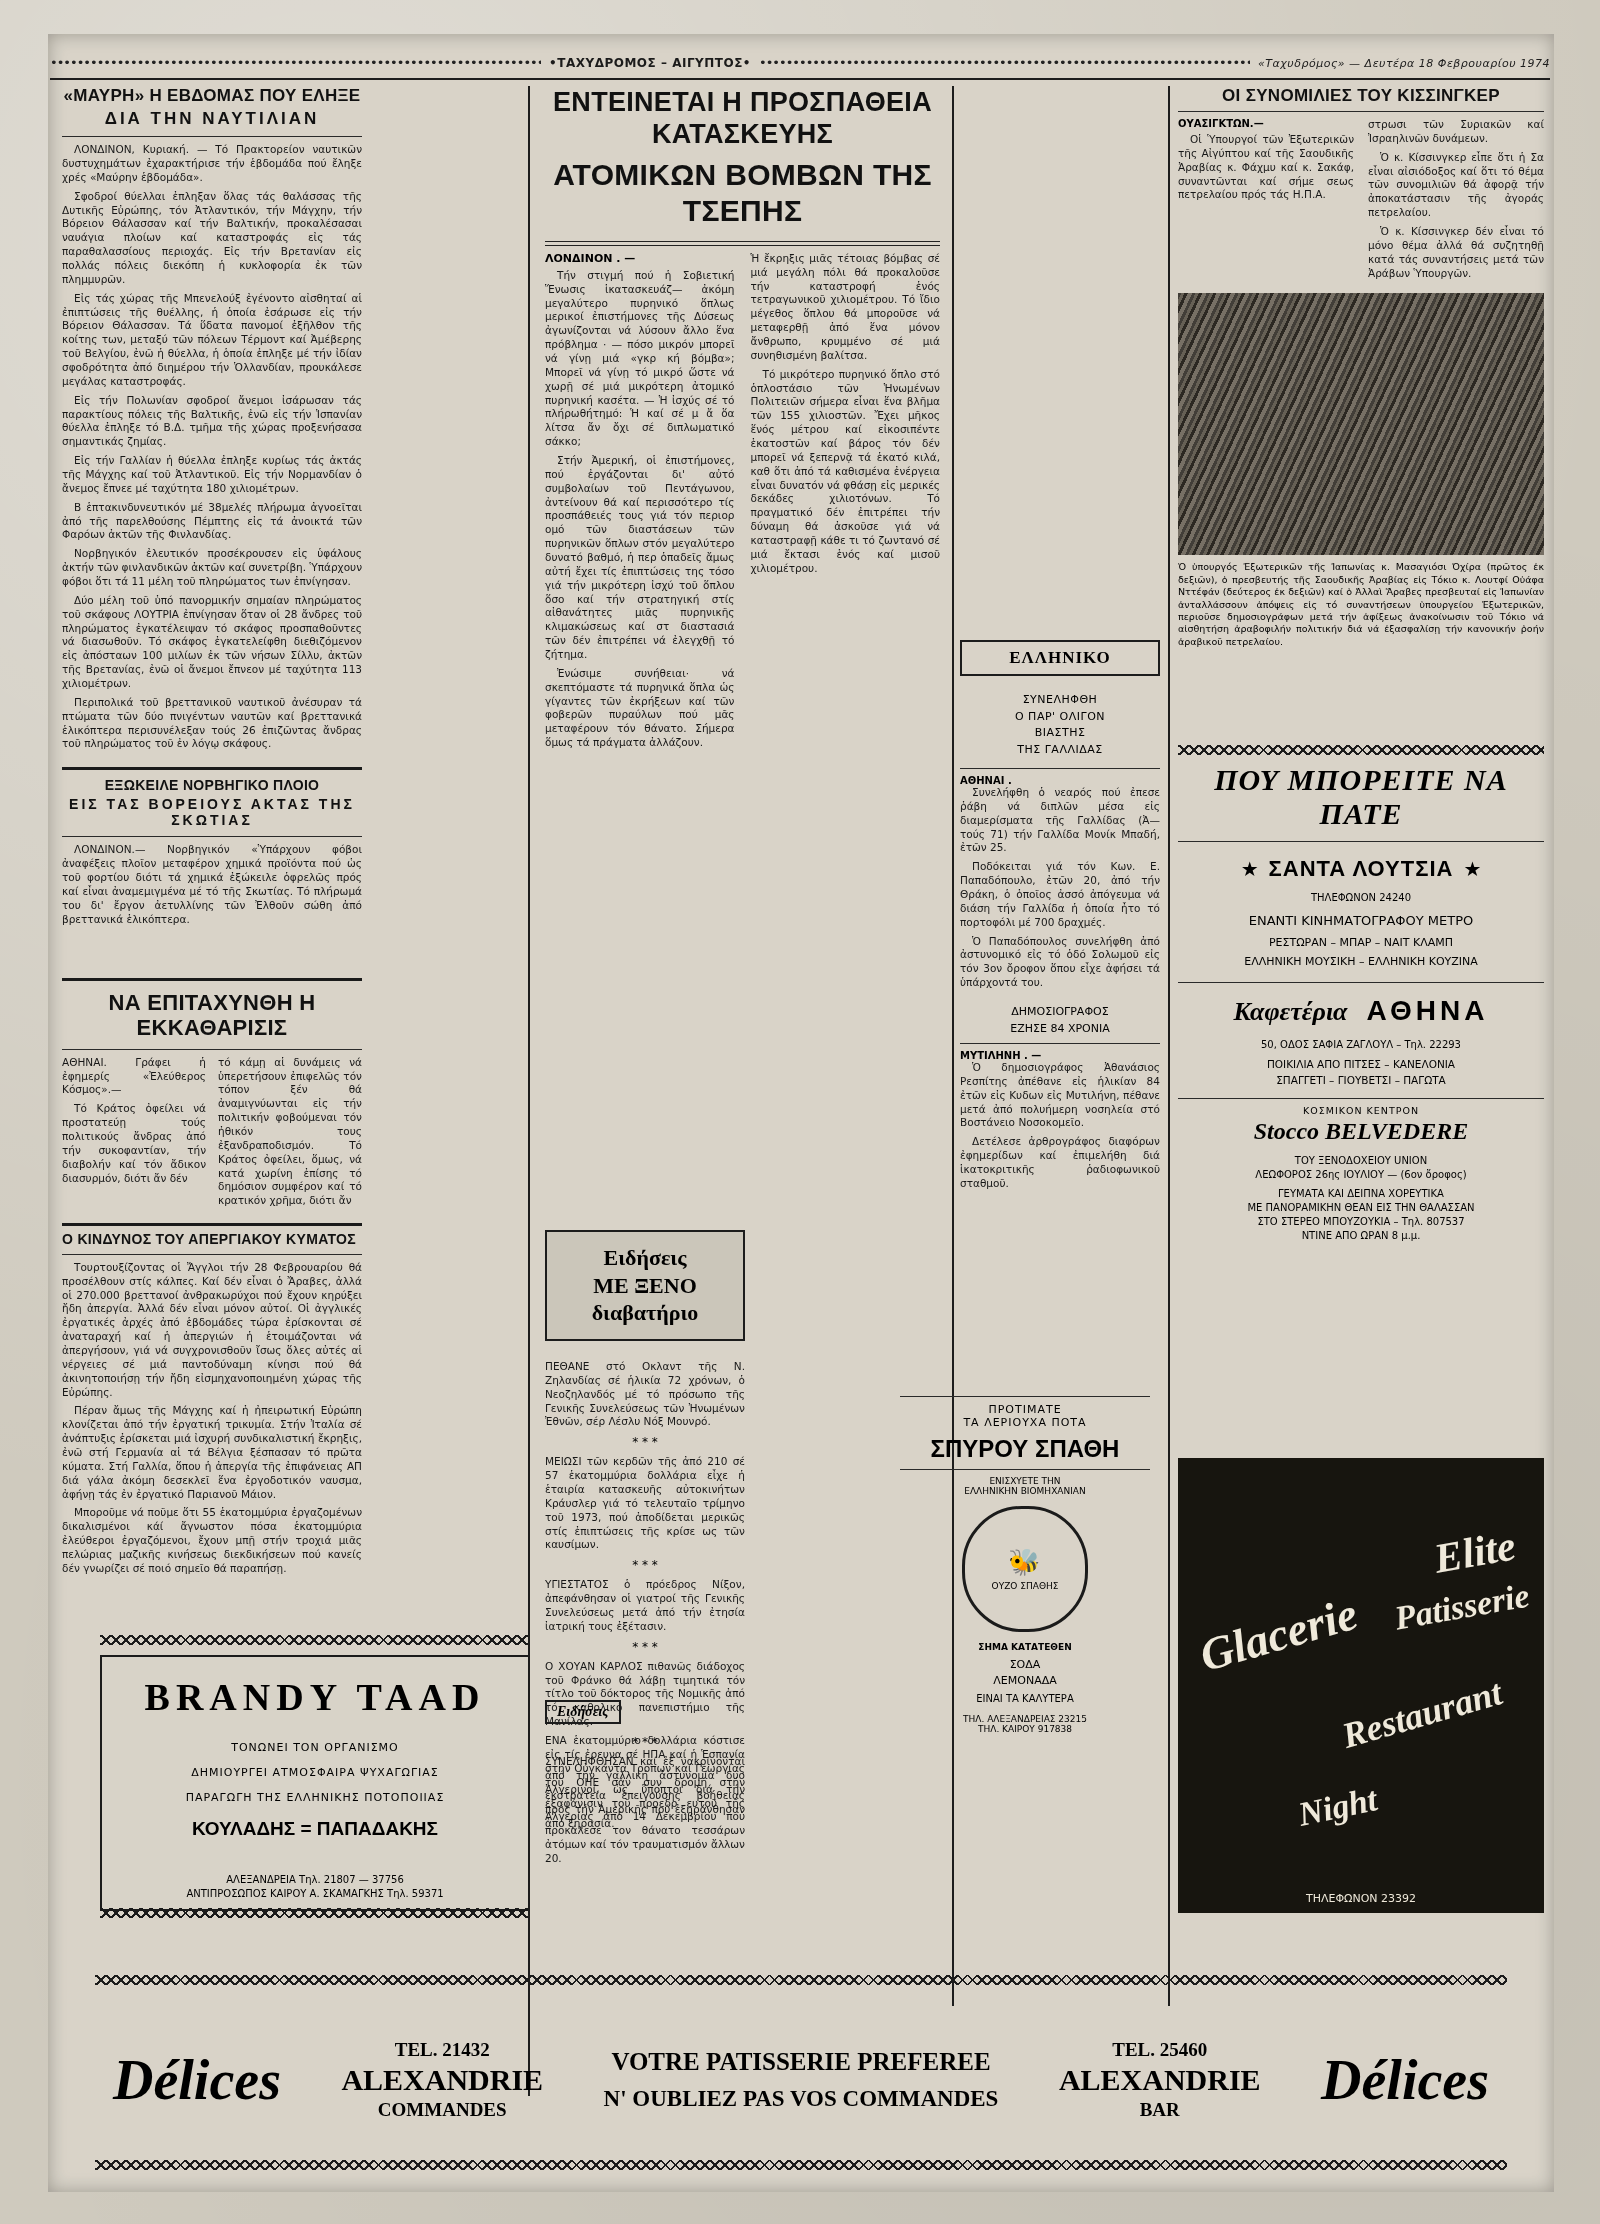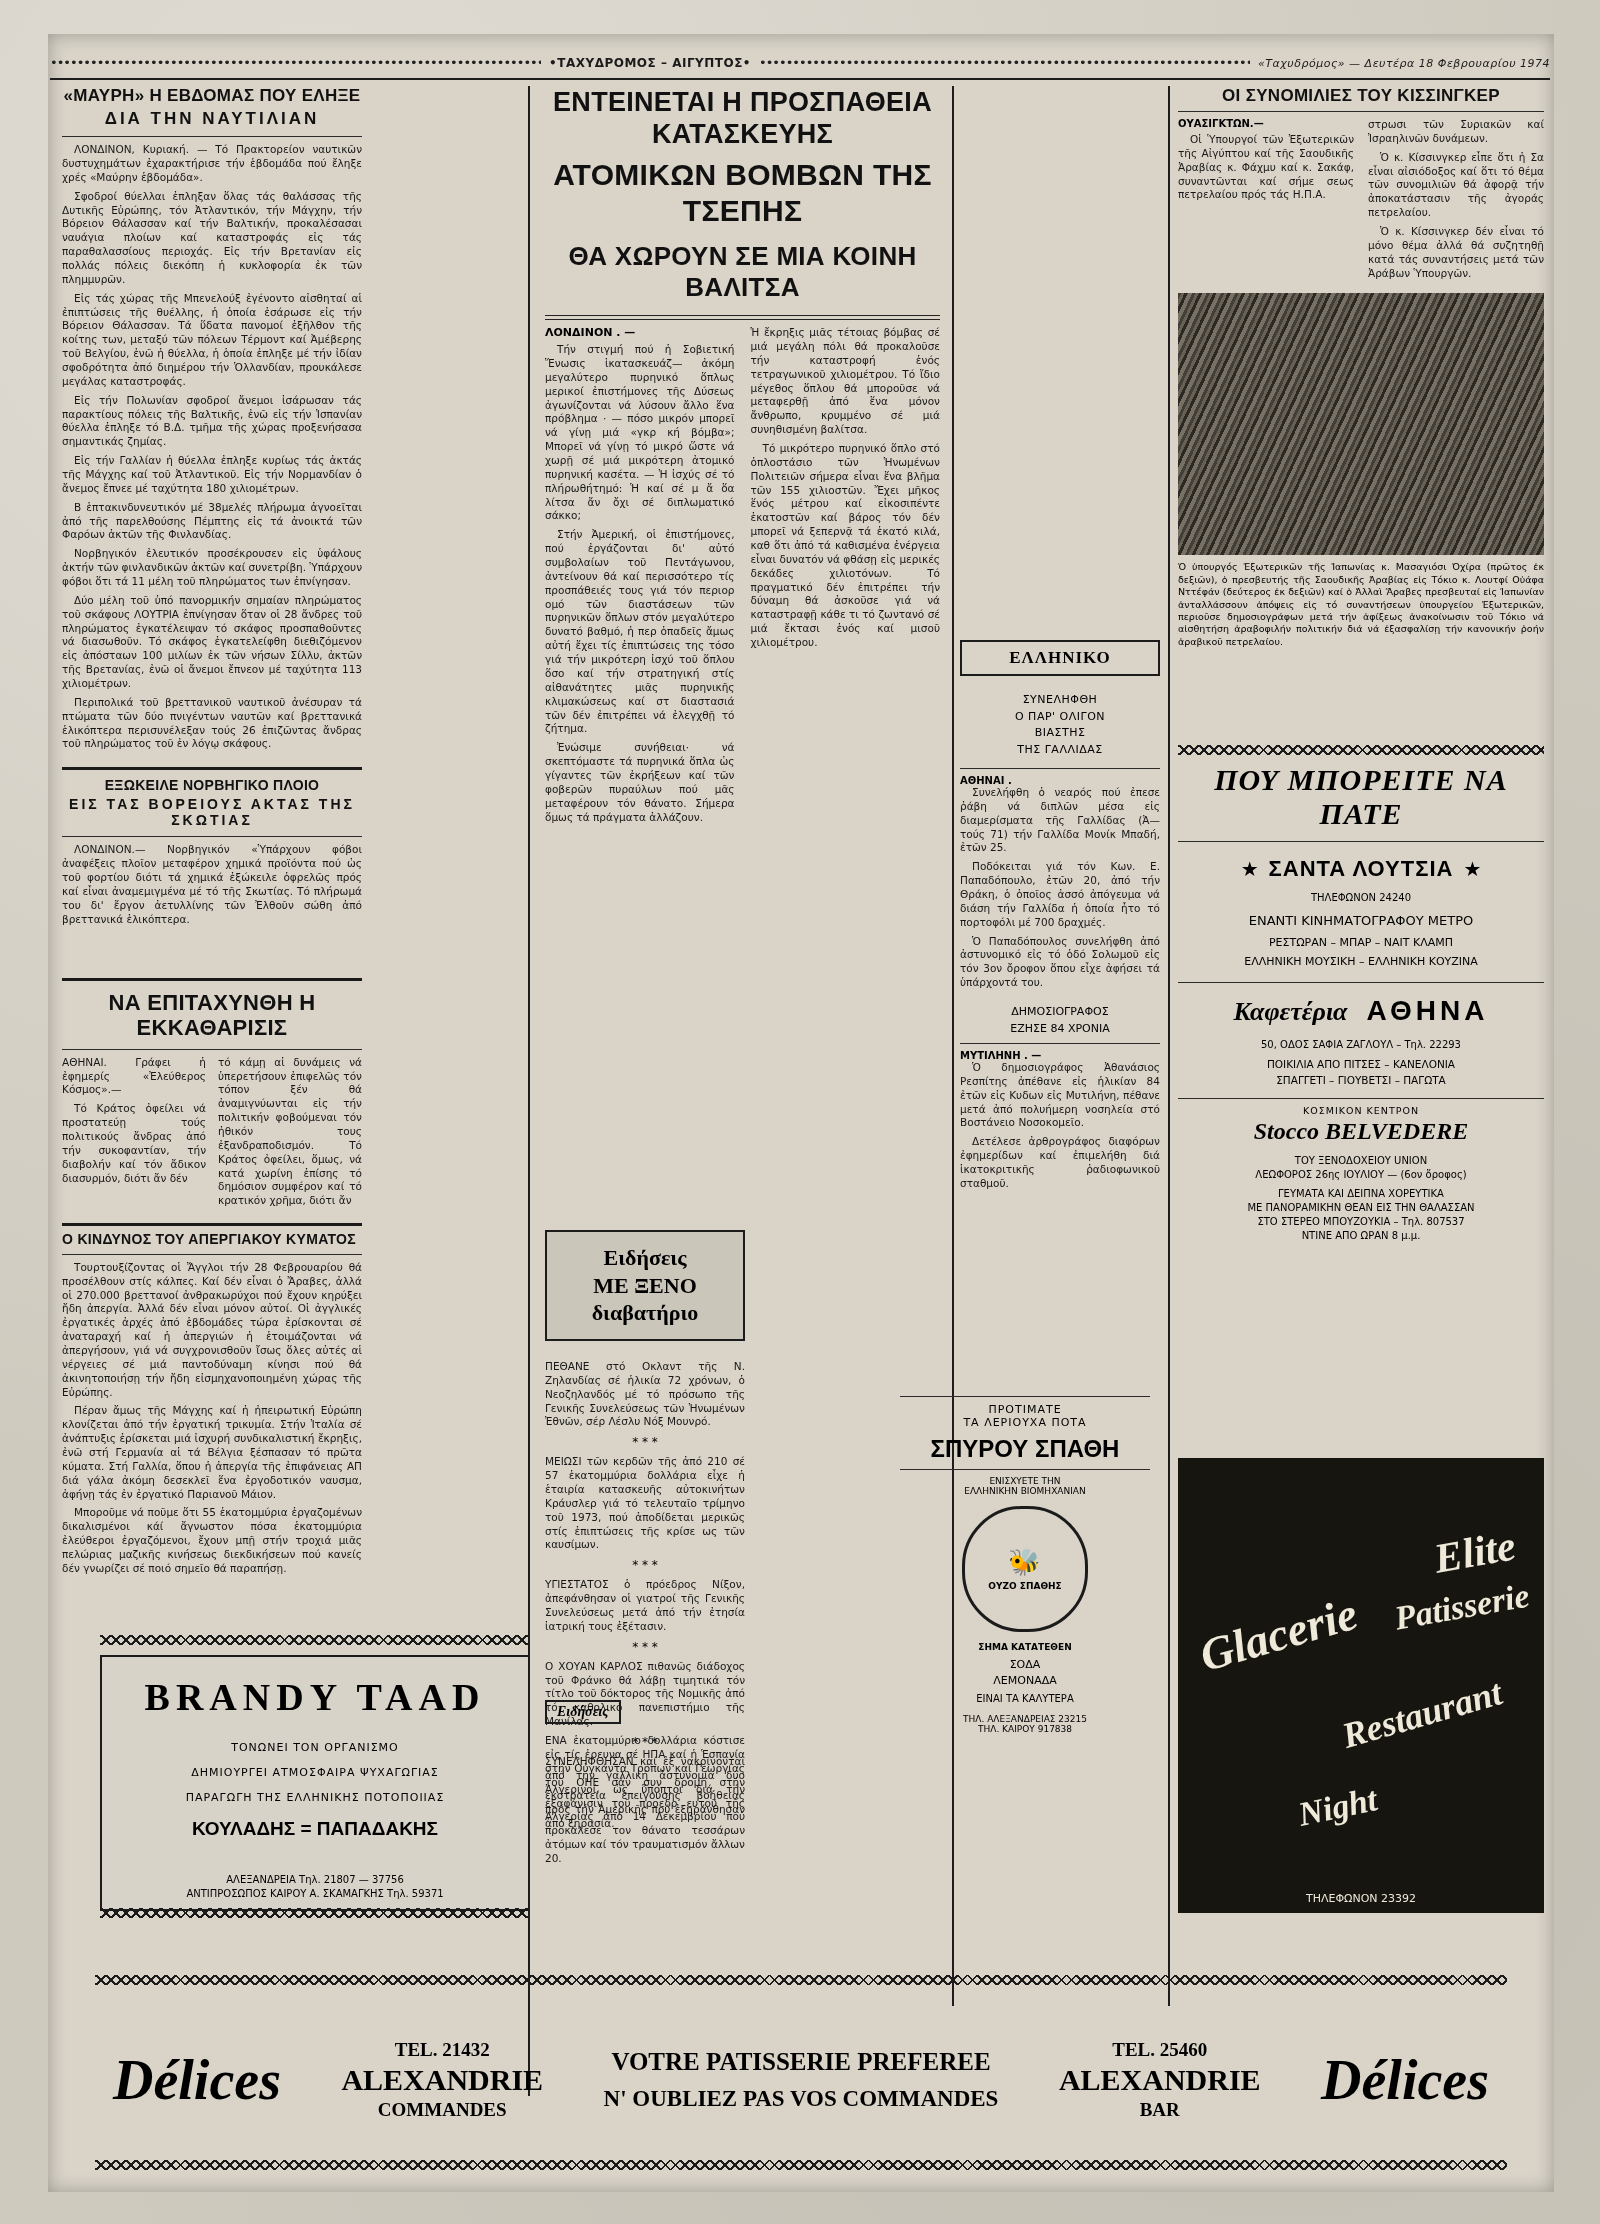--- a/index.html
+++ b/index.html
@@ -141,21 +141,20 @@
   <div class="zig" style="position:absolute;left:100px;top:1635px;width:430px;"></div>
   <div class="zig" style="position:absolute;left:100px;top:1908px;width:430px;"></div>
 
   <div class="rule" style="left:528px;top:86px;width:2px;height:2010px;"></div>
   <div class="rule" style="left:952px;top:86px;width:2px;height:1920px;"></div>
   <div class="rule" style="left:1168px;top:86px;width:2px;height:1920px;"></div>
 
   <div class="col" style="left:545px;top:86px;width:395px;">
     <div class="h1" style="font-size:27px;line-height:1.2;">ΕΝΤΕΙΝΕΤΑΙ Η ΠΡΟΣΠΑΘΕΙΑ ΚΑΤΑΣΚΕΥΗΣ</div>
     <div class="h1" style="font-size:30px;line-height:1.2;margin-top:6px;">ΑΤΟΜΙΚΩΝ ΒΟΜΒΩΝ ΤΗΣ ΤΣΕΠΗΣ</div>
-    <div class="h1" style="font-size:26px;line-height:1.2;margin-top:12px;">ΘΑ ΧΩΡΟΥΝ ΣΕ ΜΙΑ ΚΟΙΝΗ ΒΑΛΙΤΣΑ</div>
     <hr class="hr-dbl" style="margin-top:12px;">
     <div style="display:flex;gap:16px;margin-top:6px;">
       <div style="flex:1;">
         <div style="font-size:11px;font-weight:bold;">ΛΟΝΔΙΝΟΝ . —</div>
         <p class="body tiny" style="margin-top:4px;">Τήν στιγμή πού ἡ Σοβιετική Ἕνωσις ἱκατασκευάζ— ἀκόμη μεγαλύτερο πυρηνικό ὅπλως μερικοί ἐπιστήμονες τῆς Δύσεως ἀγωνίζονται νά λύσουν ἄλλο ἕνα πρόβλημα · — πόσο μικρόν μπορεῖ νά γίνῃ μιά «γκρ κή βόμβα»; Μπορεῖ νά γίνῃ τό μικρό ὥστε νά χωρῇ σέ μιά μικρότερη ἀτομικό πυρηνική κασέτα. — Ἡ ἰσχύς σέ τό πλήρωθήτημό: Ἡ καί σέ μ ἄ ὅα λίτσα ἄν ὄχι σέ διπλωματικό σάκκο;</p>
         <p class="body tiny">Στήν Ἀμερική, οἱ ἐπιστήμονες, πού ἐργάζονται δι' αὐτό συμβολαίων τοῦ Πεντάγωνου, ἀντείνουν θά καί περισσότερο τίς προσπάθειές τους γιά τόν περιορ ομό τῶν διαστάσεων τῶν πυρηνικῶν ὅπλων στόν μεγαλύτερο δυνατό βαθμό, ἡ περ ὁπαδεῖς ἄμως αὐτή ἔχει τίς ἐπιπτώσεις της τόσο γιά τήν μικρότερη ἰσχύ τοῦ ὅπλου ὅσο καί τήν στρατηγική στίς αἰθανάτητες μιᾶς πυρηνικῆς κλιμακώσεως καί στ διαστασιά τῶν δέν ἐπιτρέπει νά ἐλεγχθῇ τό ζήτημα.</p>
         <p class="body tiny">Ἐνώσιμε συνήθειαι· νά σκεπτόμαστε τά πυρηνικά ὅπλα ὡς γίγαντες τῶν ἐκρήξεων καί τῶν φοβερῶν πυραύλων πού μᾶς μεταφέρουν τόν θάνατο. Σήμερα ὅμως τά πράγματα ἀλλάζουν.</p>
       </div>
       <div style="flex:1;">
         <p class="body tiny noind">Ἡ ἔκρηξις μιᾶς τέτοιας βόμβας σέ μιά μεγάλη πόλι θά προκαλοῦσε τήν καταστροφή ἑνός τετραγωνικοῦ χιλιομέτρου. Τό ἴδιο μέγεθος ὅπλου θά μποροῦσε νά μεταφερθῇ ἀπό ἕνα μόνον ἄνθρωπο, κρυμμένο σέ μιά συνηθισμένη βαλίτσα.</p>
@@ -282,21 +281,21 @@
   <div class="col" style="left:900px;top:1390px;width:250px;text-align:center;">
     <hr class="hr-thin">
     <div style="font-size:11px;letter-spacing:1px;">ΠΡΟΤΙΜΑΤΕ</div>
     <div style="font-size:11px;letter-spacing:1px;">ΤΑ ΛΕΡΙΟΥΧΑ ΠΟΤΑ</div>
     <div style="font-family:'Liberation Sans',sans-serif;font-weight:bold;font-size:24px;margin-top:6px;">ΣΠΥΡΟΥ ΣΠΑΘΗ</div>
     <hr class="hr-thin" style="margin-top:6px;">
     <div style="font-size:9px;margin-top:4px;">ΕΝΙΣΧΥΕΤΕ ΤΗΝ</div>
     <div style="font-size:9px;">ΕΛΛΗΝΙΚΗΝ ΒΙΟΜΗΧΑΝΙΑΝ</div>
     <div style="margin:10px auto;width:120px;height:120px;border:3px solid #1b1b1b;border-radius:60px;display:flex;align-items:center;justify-content:center;flex-direction:column;">
       <div style="font-size:26px;">🐝</div>
-      <div style="font-size:9px;font-weight:bold;margin-top:4px;">ΟΥΖΟ ΣΠΑΘΗΣ</div>
+      <div style="font-size:9px;font-weight:normal;margin-top:4px;">ΟΥΖΟ ΣΠΑΘΗΣ</div>
     </div>
     <div style="font-size:9px;font-weight:bold;">ΣΗΜΑ ΚΑΤΑΤΕΘΕΝ</div>
     <div style="font-size:11px;margin-top:6px;">ΣΟΔΑ</div>
     <div style="font-size:11px;margin-top:3px;">ΛΕΜΟΝΑΔΑ</div>
     <div style="font-size:10px;margin-top:6px;">ΕΙΝΑΙ ΤΑ ΚΑΛΥΤΕΡΑ</div>
     <div style="font-size:9px;margin-top:10px;">ΤΗΛ. ΑΛΕΞΑΝΔΡΕΙΑΣ 23215</div>
     <div style="font-size:9px;">ΤΗΛ. ΚΑΙΡΟΥ 917838</div>
   </div>
 
   <div class="zig" style="position:absolute;left:95px;top:1975px;width:1412px;"></div>

